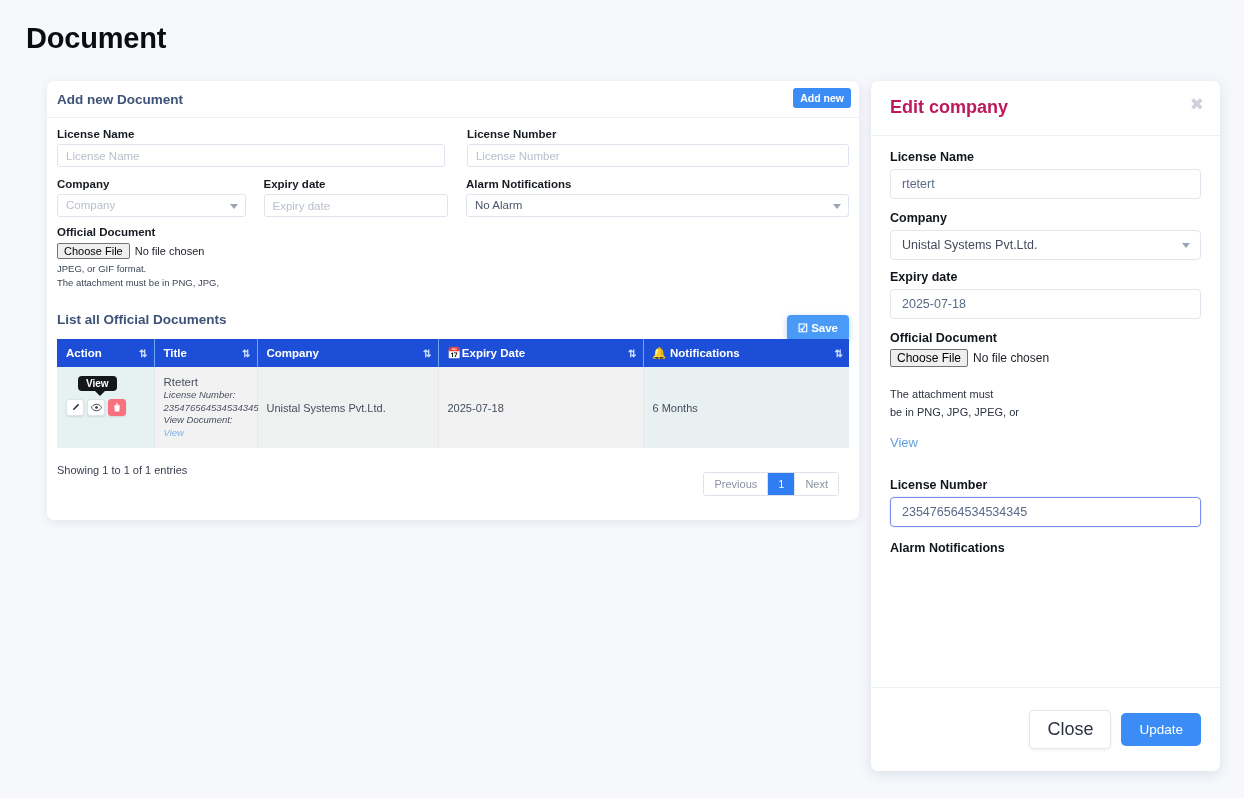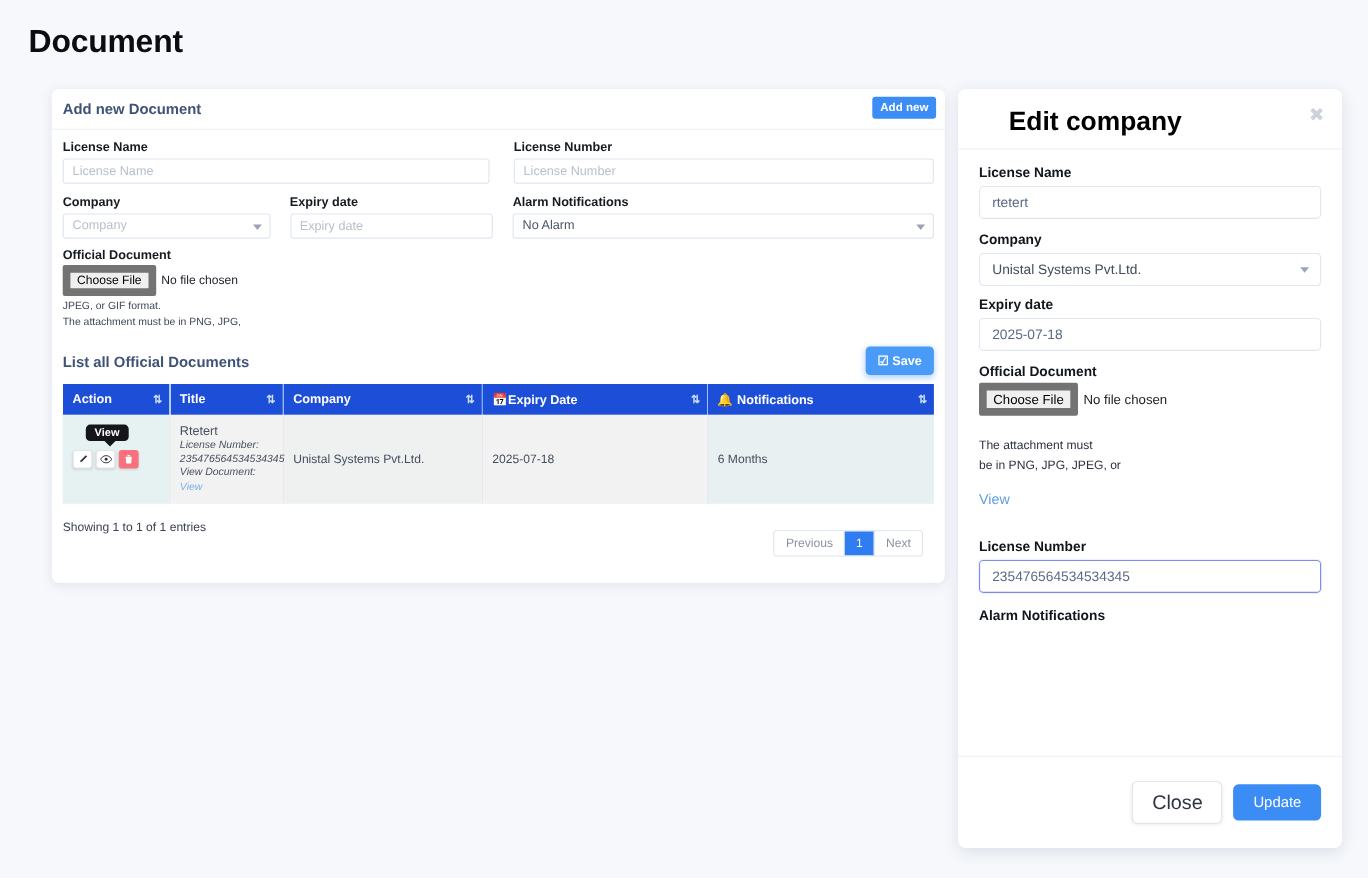--- a/index.html
+++ b/index.html
@@ -121,21 +121,21 @@
     margin-top: 3px;
   }
   .filebox {
     display: inline-flex;
     align-items: center;
     gap: 5px;
     font-size: 11px;
     color: #1b1f26;
   }
   .filebtn {
-    border: 7px solid #737373;
+    border: 1px solid #737373;
     background: #efefef;
     border-radius: 2px;
     font-size: 11px;
     font-family: "Liberation Sans", sans-serif;
     padding: 1px 6px;
     color: #000;
     cursor: pointer;
   }
 
   .btn-save {
@@ -320,24 +320,23 @@
   }
   .modal-head {
     position: relative;
     height: 55px;
     border-bottom: 1px solid #eef0f4;
   }
   .modal-title {
     position: absolute;
     left: 19px;
     top: 16px;
-    font-size: 24px;
-    font-weight: bold;
-    color: #000000;
-    margin-left: 27px;
+    font-size: 18px;
+    font-weight: bold;
+    color: #be185d;
   }
   .modal-close {
     position: absolute;
     right: 16px;
     top: 15px;
     font-size: 17px;
     color: #cdd2da;
     cursor: pointer;
     line-height: 1;
   }

